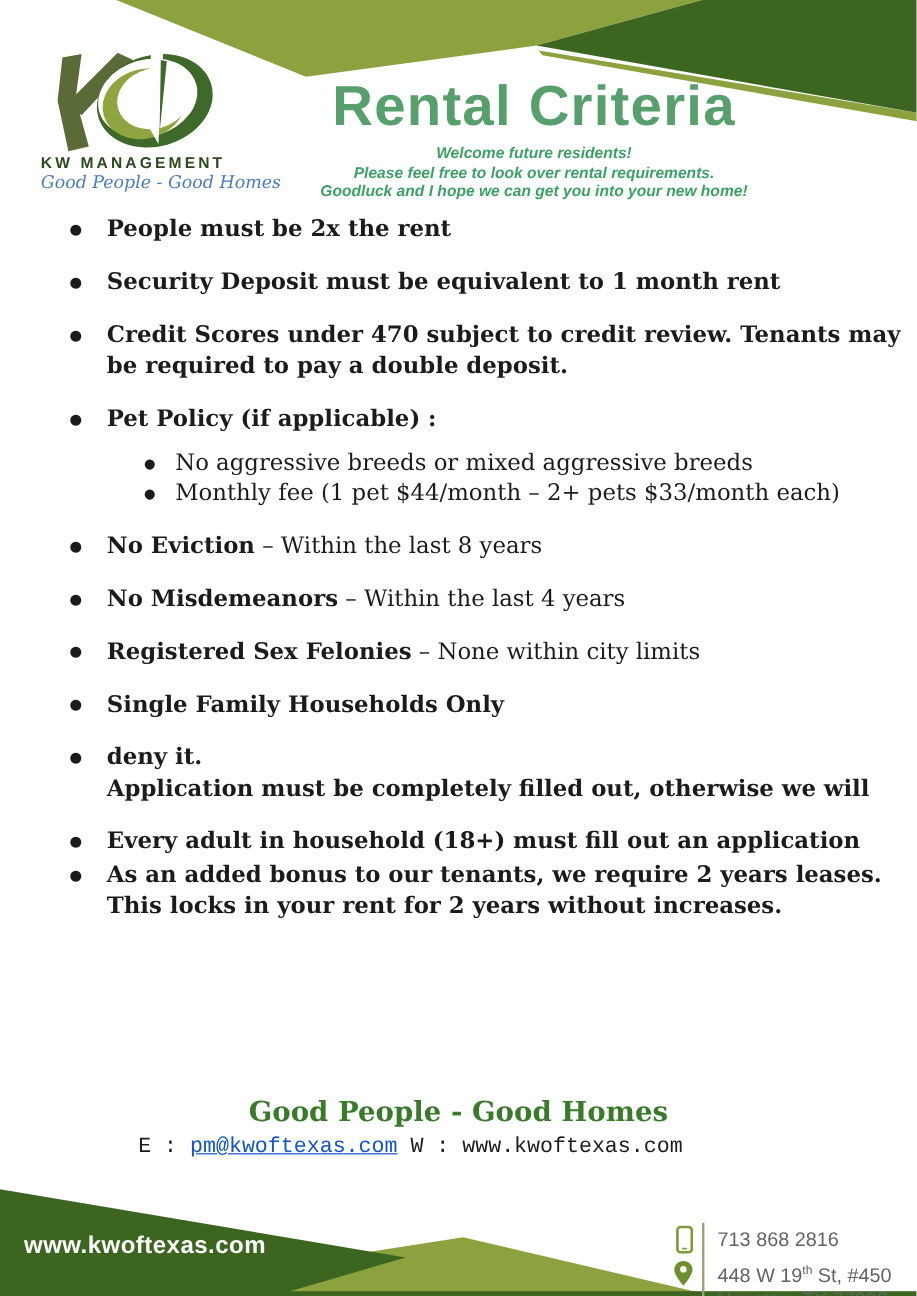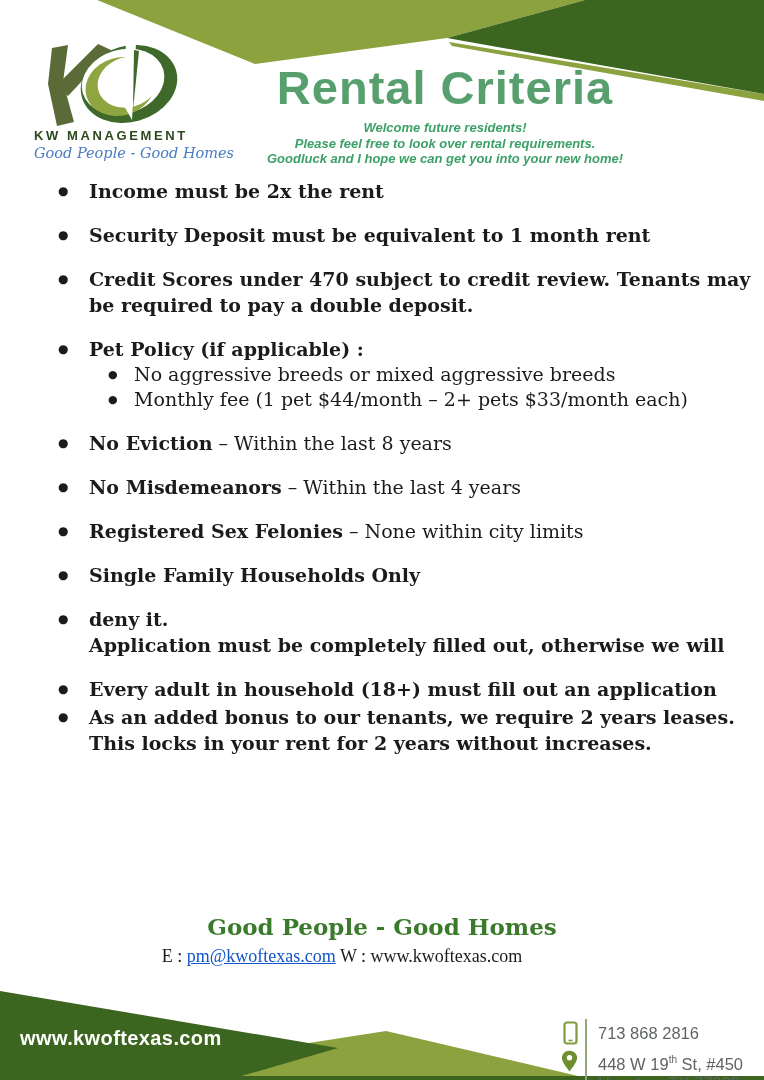--- a/index.html
+++ b/index.html
@@ -27,30 +27,30 @@
 
   
   .criteria{position:absolute;left:56px;top:178px;width:690px;list-style:none;margin:0;padding:0;
             font-family:"DejaVu Serif",serif;font-size:19px;color:#1B1B1B;}
   .criteria > li{position:relative;padding-left:33px;margin-bottom:18px;}
   .criteria > li:before{content:"\25CF";position:absolute;left:2px;top:0;font-size:12px;line-height:26px;}
   .criteria > li.tight{margin-bottom:2px;}
   .line{line-height:26px;white-space:nowrap;}
   .b{font-weight:bold;}
   .u{text-decoration:underline;}
-  .sublist{list-style:none;margin:0;padding:0 0 0 19px;}
+  .sublist{list-style:none;margin:12px;padding:0 0 0 19px;}
   .sublist > li{position:relative;padding-left:26px;margin:0;font-weight:normal;}
   .sublist > li:before{content:"\25CF";position:absolute;left:0;top:0;font-size:11px;line-height:25px;}
   .sublist .line{line-height:25px;}
 
   
   .slogan{position:absolute;left:0;top:913px;width:764px;text-align:center;
           font-family:"DejaVu Serif",serif;font-weight:bold;font-size:23px;color:#3A7A2B;}
   .contact-line{position:absolute;left:0;top:946px;width:684px;text-align:center;
-                font-family:Liberation Serif, serif;font-size:18px;color:#1B1B1B;}
+                font-family:Liberation Mono, monospace;font-size:18px;color:#1B1B1B;}
   .contact-line .link{color:#1155CC;text-decoration:underline;}
   .sup{vertical-align:super;font-size:10px;}
 
   
   .bottom-deco{position:absolute;left:0;bottom:0;width:764px;height:100px;}
   .site-url{position:absolute;left:20px;top:1027px;color:#fff;font-size:20px;
             font-weight:bold;letter-spacing:0.4px;}
 
   
   .contact-card{position:absolute;left:558px;top:1016px;width:200px;height:80px;
@@ -100,21 +100,21 @@
     <div class="title">Rental Criteria</div>
     <div class="welcome">
       <div>Welcome future residents!</div>
       <div>Please feel free to look over rental requirements.</div>
       <div>Goodluck and I hope we can get you into your new home!</div>
     </div>
   </div>
 
   <ul class="criteria" id="criteria-list">
       <li>
-        <div class="line"><span class="b">Income must be 2x the rent</span></div>
+        <div class="line"><span class="b">People must be 2x the rent</span></div>
       </li>
       <li>
         <div class="line"><span class="b">Security Deposit must be equivalent to 1 month rent</span></div>
       </li>
       <li>
         <div class="line"><span class="b">Credit Scores under 470 subject to credit review. Tenants may</span></div>
         <div class="line"><span class="b">be required to pay a double deposit.</span></div>
       </li>
       <li>
         <div class="line"><span class="b">Pet Policy (if applicable) :</span></div>

